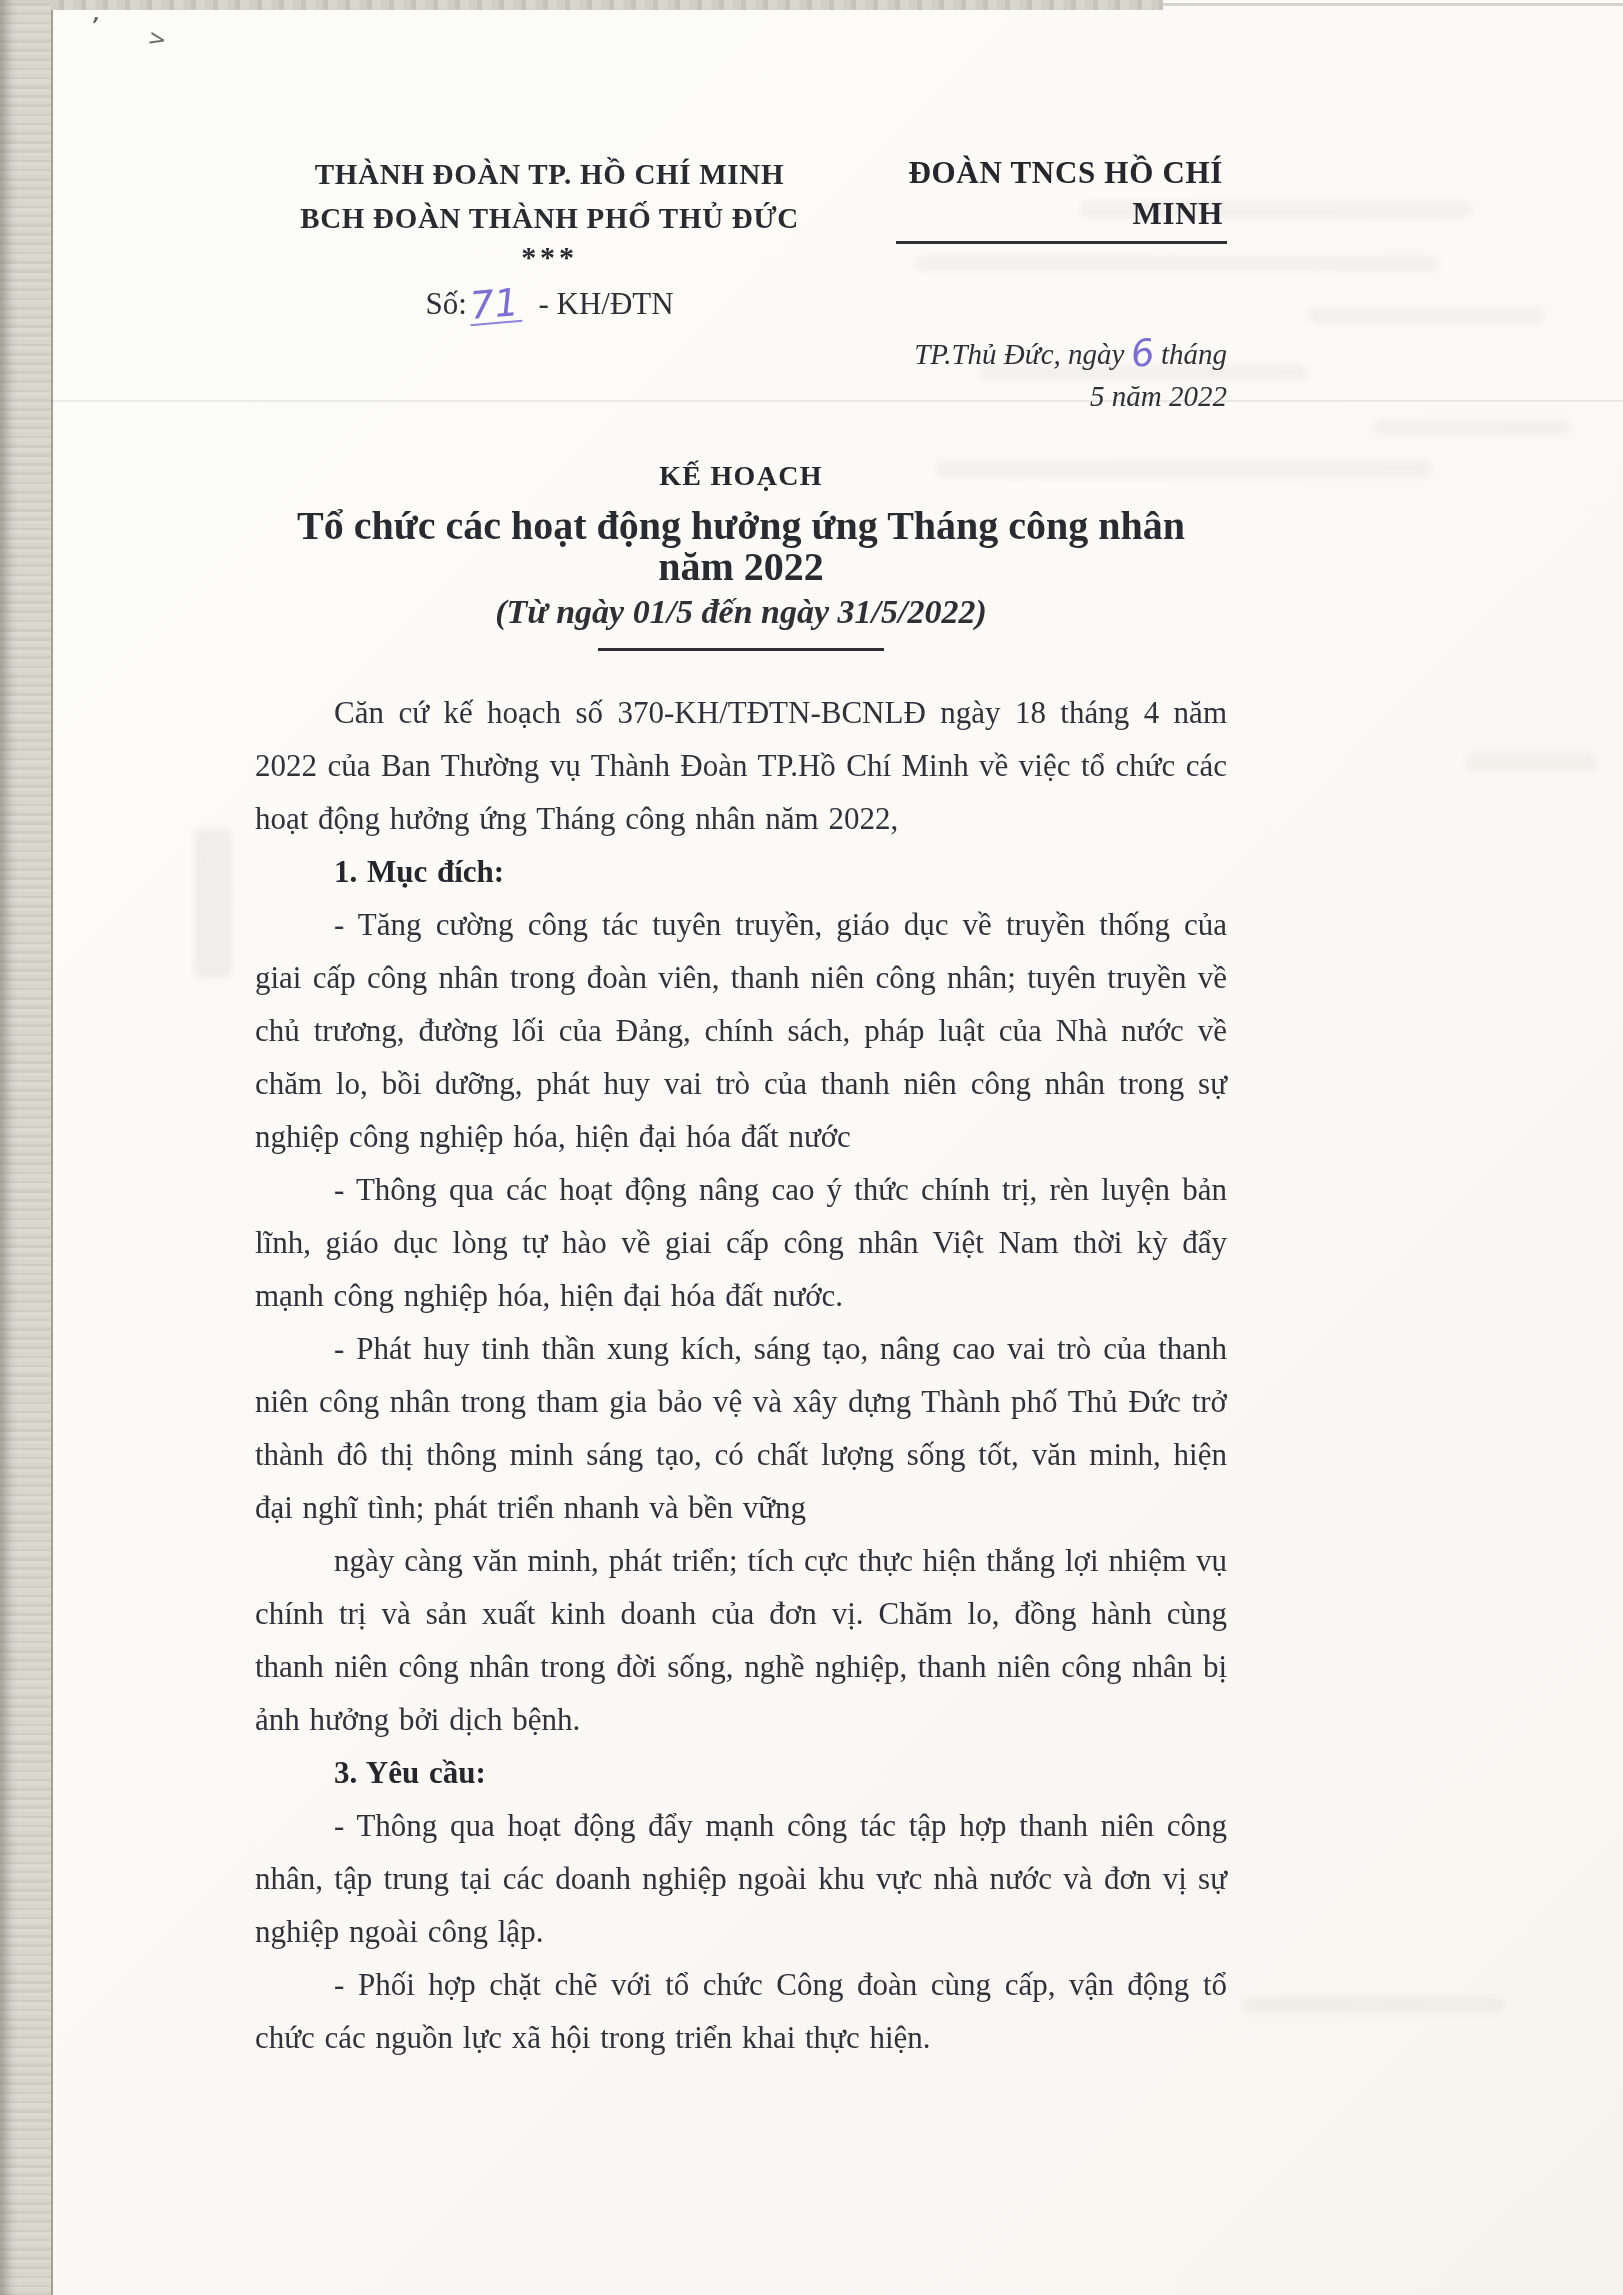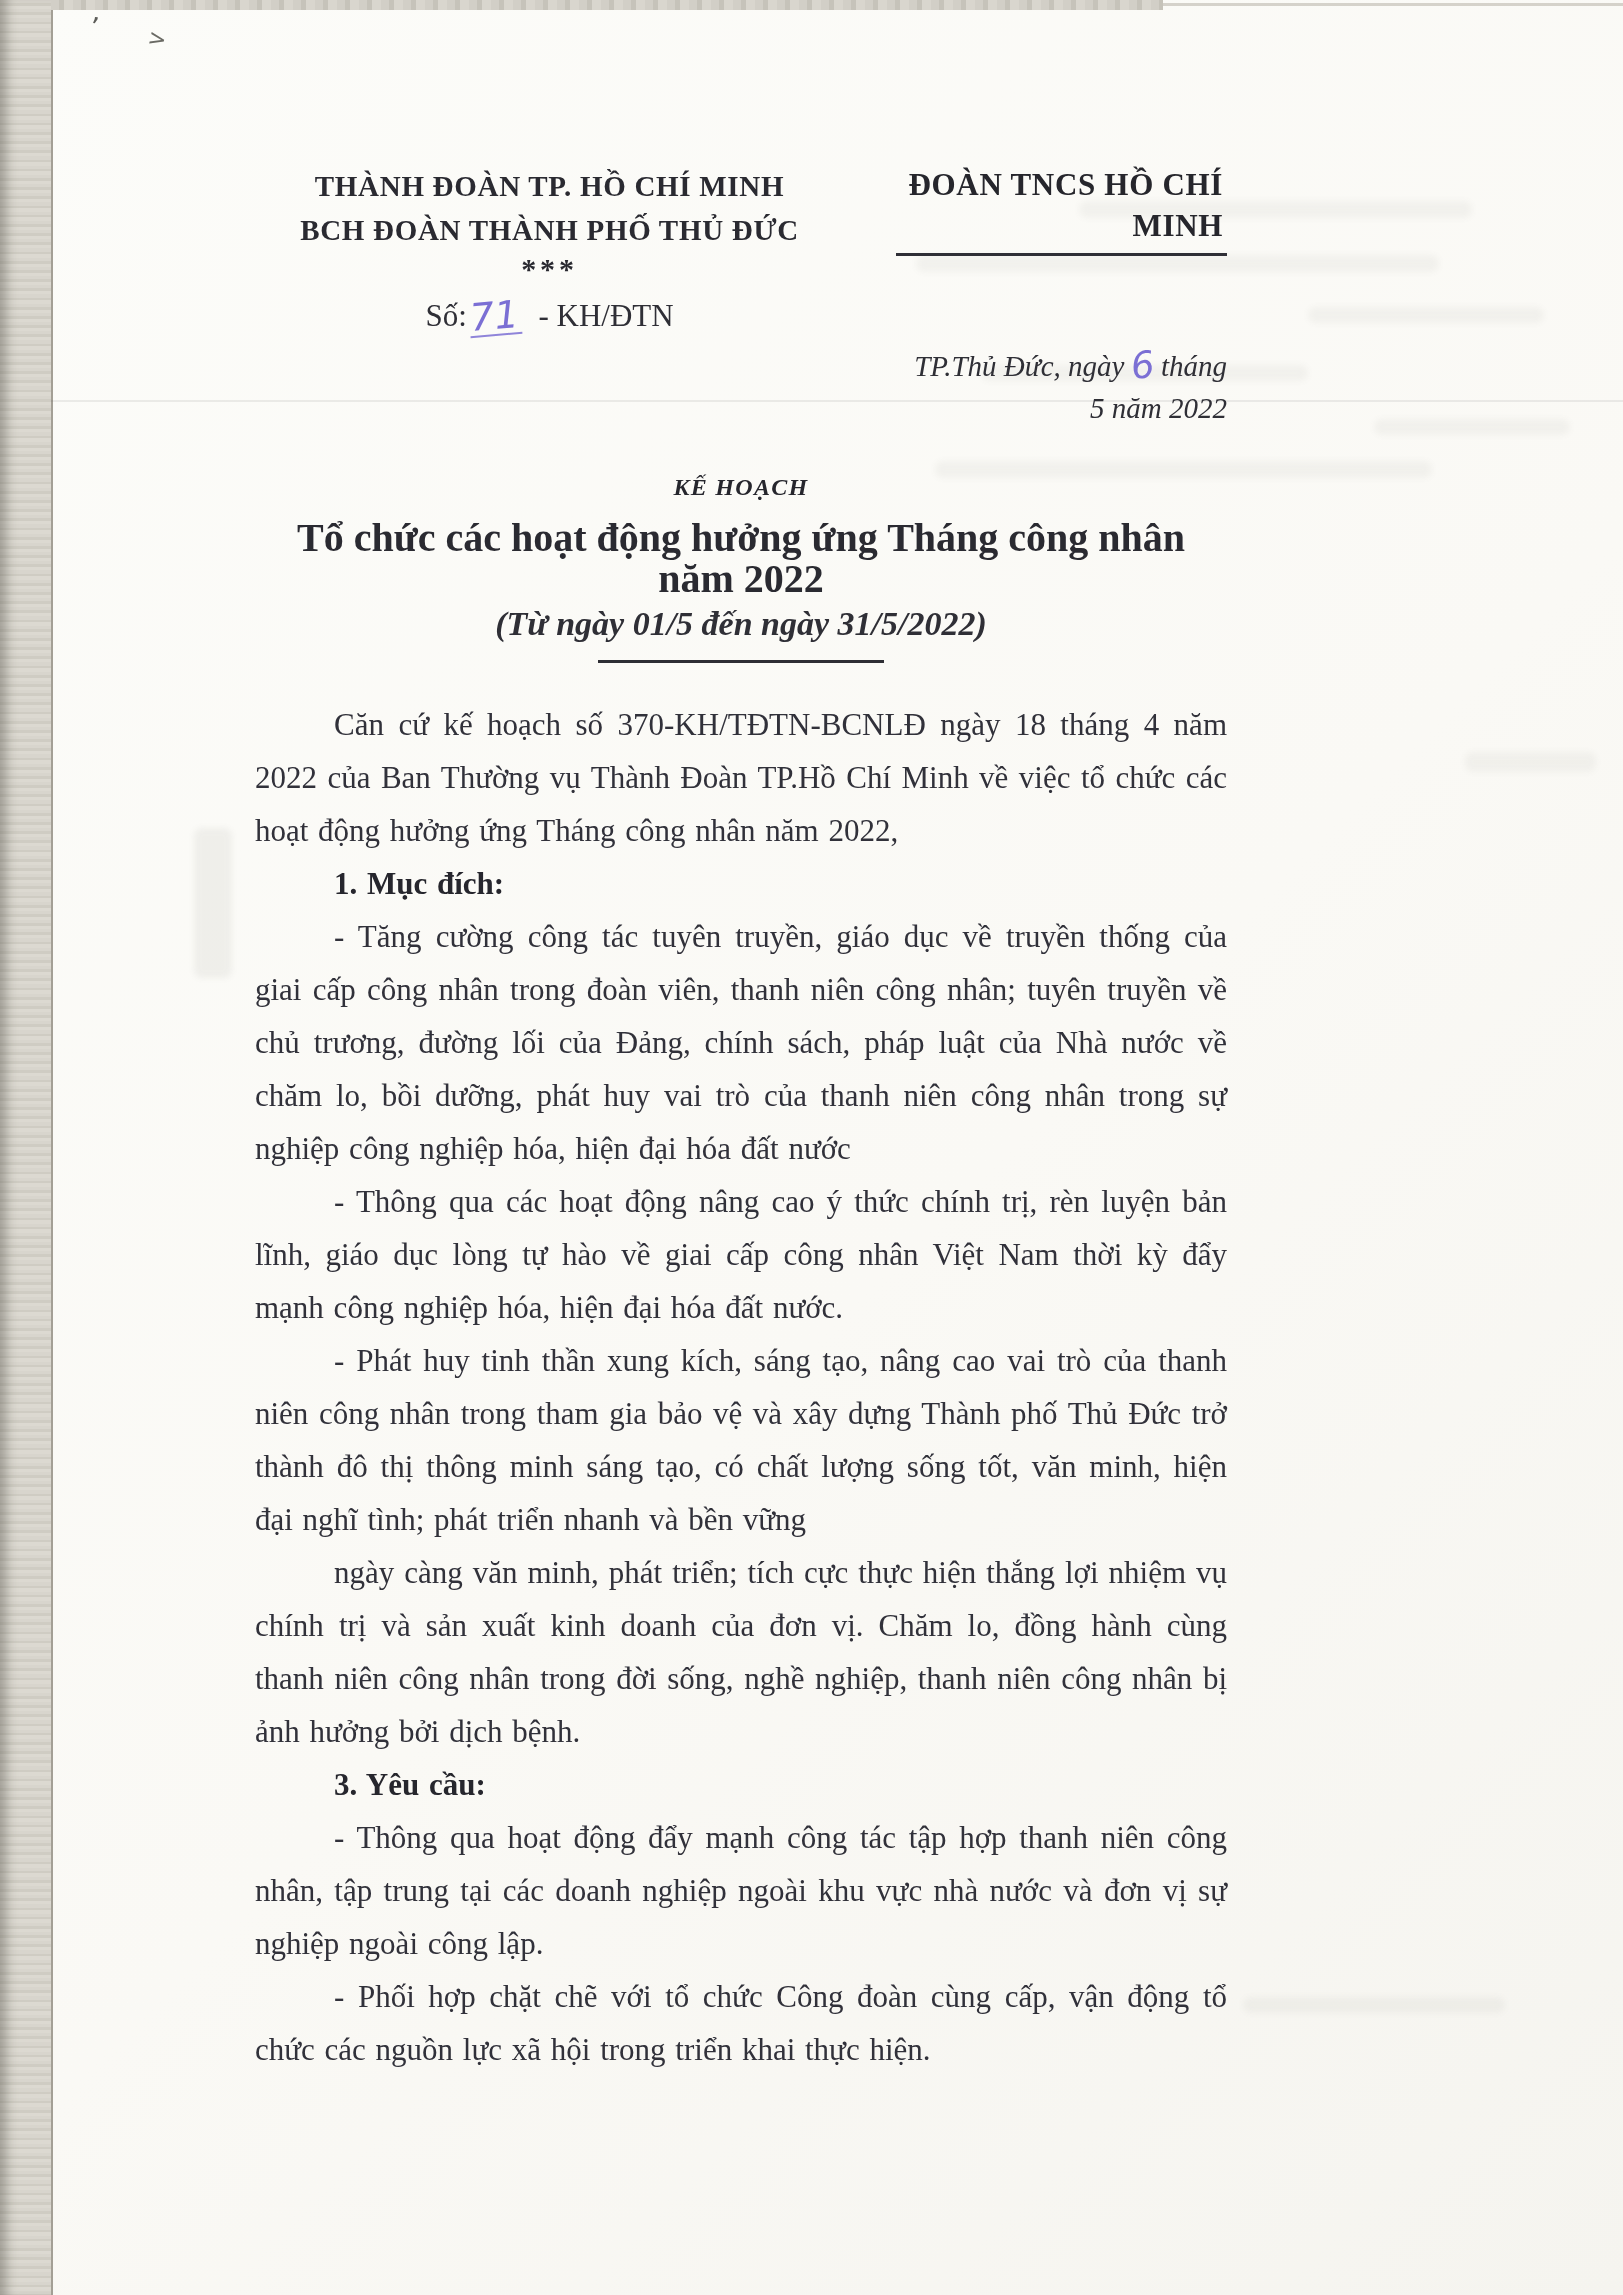--- a/index.html
+++ b/index.html
@@ -28,41 +28,41 @@
   .sm1{left:1079px;top:201px;width:393px;height:17px;}
   .sm2{left:916px;top:255px;width:523px;height:17px;}
   .sm3{left:1308px;top:307px;width:236px;height:15.7px;}
   .sm4{left:981px;top:365px;width:327px;height:15.7px;}
   .sm5{left:1374px;top:419px;width:196px;height:15.7px;}
   .sm6{left:935px;top:461px;width:497px;height:17px;}
   .sm7{left:194px;top:828px;width:38px;height:150px;opacity:.08;}
   .sm8{left:1465px;top:752px;width:131px;height:19.6px;}
   .sm9{left:1243px;top:1997px;width:262px;height:15.7px;}
 
-  .doc{position:absolute;left:52px;top:12px;width:1299px;padding:0 124px 0 203px;box-sizing:border-box;}
+  .doc{position:absolute;left:52px;top:0;width:1299px;padding:0 124px 0 203px;box-sizing:border-box;}
 
   
   .header{display:flex;margin-top:152px;}
   .h-left{width:589px;text-align:center;}
   .h-right{flex:1;padding-left:52px;text-align:right;}
   .h-org-line{font-weight:bold;font-size:29px;line-height:44px;letter-spacing:0.7px;color:#2a2a31;}
   .h-stars{font-weight:bold;font-size:30px;line-height:34px;letter-spacing:3.9px;color:#2a2a31;}
   .h-so{margin-top:9.2px;font-size:31px;line-height:42px;}
   .h-so .suffix{margin-left:6.5px;}
   .h-org-right{display:inline-block;font-weight:bold;font-size:31px;line-height:41px;letter-spacing:0.7px;
     border-bottom:3.9px solid #2f2f36;padding:0 3.9px 6.5px 3.9px;color:#26262c;}
   .h-date{margin-top:89px;font-style:italic;font-size:29px;line-height:42px;}
   .hand{font-family:"DejaVu Sans",sans-serif;font-style:italic;color:#7b6fd4;display:inline-block;}
   .hand-so{font-size:38px;transform:rotate(-5deg);border-bottom:2.6px solid rgba(123,111,212,.85);
     padding:0 2.6px 1.3px 1.3px;margin:0 2.6px;position:relative;top:2.6px;line-height:33px;}
   .hand-day{font-size:37px;transform:rotate(-7deg);margin:0 6.5px;position:relative;top:2.6px;line-height:33px;}
 
   
   .title-block{text-align:center;margin-top:35px;}
-  .t1{font-weight:bold;font-size:24px;line-height:47px;color:#26262d;letter-spacing:1.3px;font-style:italic;}
+  .t1{font-weight:bold;font-size:28px;line-height:47px;color:#26262d;letter-spacing:1.3px;}
   .t2{font-weight:bold;font-size:40px;line-height:41px;margin-top:6.5px;color:#2a2a31;}
   .t3{font-weight:bold;font-style:italic;font-size:34px;line-height:39px;margin-top:5.2px;}
   .t-rule{width:286px;height:3.3px;background:#2e2e34;margin:17px auto 0 auto;}
 
   
   .body-text{margin-top:35px;font-size:31px;line-height:53px;text-align:justify;word-spacing:2px;color:#31313a;}
   .para{margin:0;text-indent:79px;}
   .h-sec{font-weight:bold;color:#26262d;}
 </style>
 </head>

